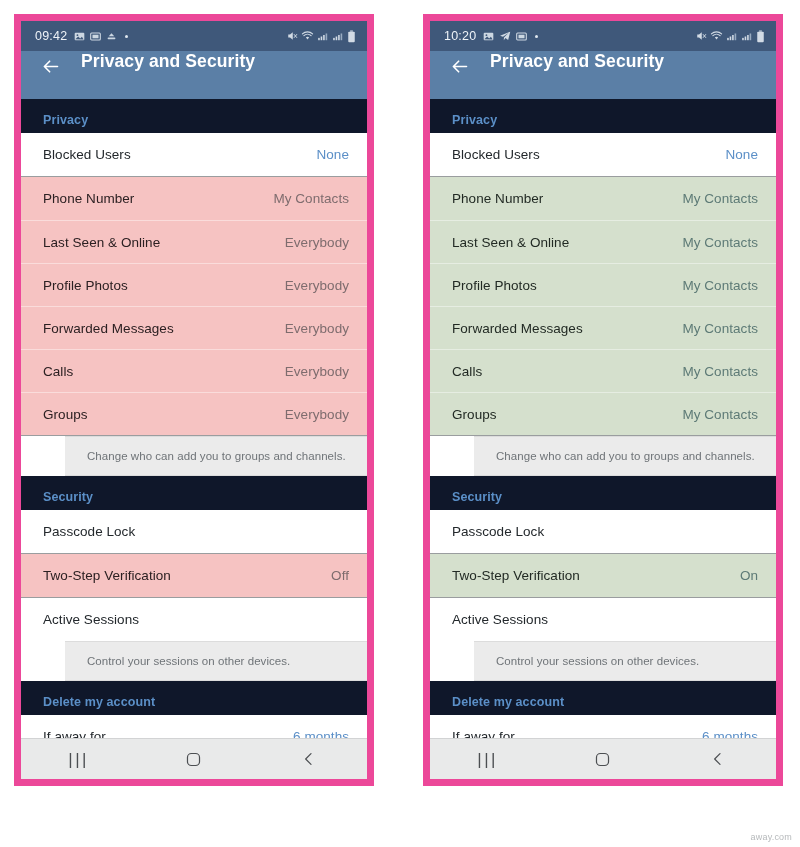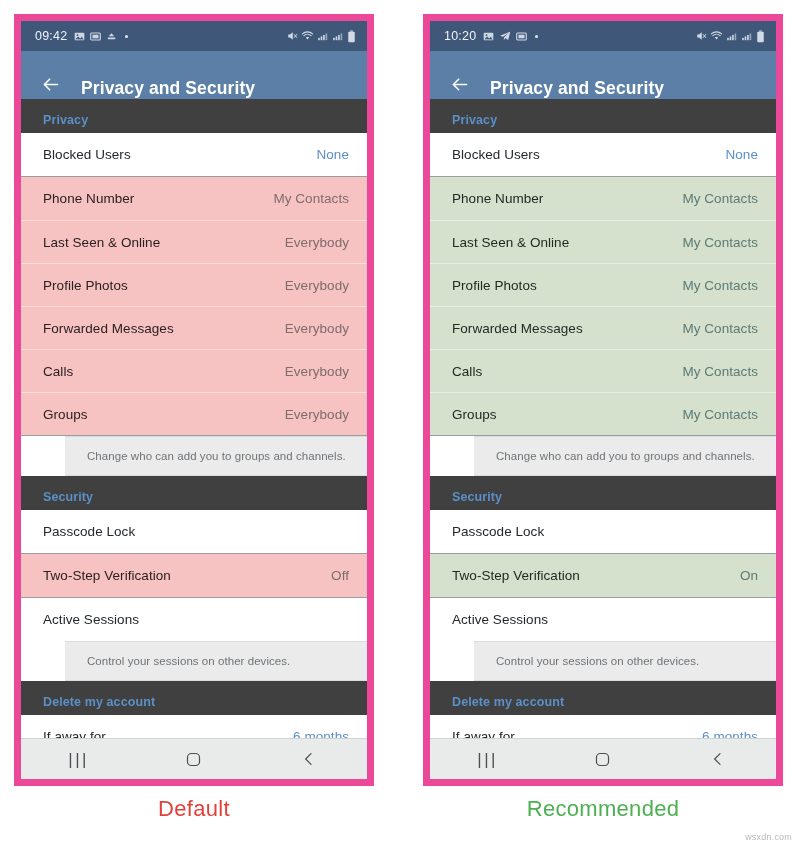--- a/index.html
+++ b/index.html
@@ -51,21 +51,21 @@
   .sb-time { font-size: 12.5px; font-weight: 400; color: #eef3f8; margin-right: 2px;}
   .sb-right { margin-left: auto; display: flex; align-items: center; gap: 3px; }
   .sb-ico { display: inline-flex; align-items: center; justify-content: center; opacity: .92; }
   .sb-dot { width: 3px; height: 3px; border-radius: 50%; background: #dfe7ef; display: inline-block; margin-left: 3px;}
 
   
   .appbar {
     height: 48px;
     background: #5b7fa6;
     display: flex;
-    align-items: flex-end;
+    align-items: flex-start;
     padding-left: 14px;
     flex: 0 0 auto;
   }
   .back-btn {
     width: 30px; height: 30px;
     display: flex; align-items: center; justify-content: center;
     margin-right: 16px;
   }
   .appbar-title {
     color: #ffffff;
@@ -76,21 +76,21 @@
 
   
   .content {
     flex: 1 1 auto;
     background: #ffffff;
     overflow: hidden;
     display: flex;
     flex-direction: column;
   }
 
-  .section { background: #404040; }
+  .section { background: #0f172a; }
 
   .sec-title {
     font-size: 12.5px;
     font-weight: 700;
     padding: 14px 16px 6px 22px;
     letter-spacing: .1px;
   }
 
   .row {
     display: flex;
@@ -504,18 +504,16 @@
           </svg>
       </div>
       <div class="nav-btn">
         <svg width="16" height="16" viewBox="0 0 24 24">
             <path d="M15 4l-8 8 8 8" stroke="#4c4f52" stroke-width="1.8" fill="none" stroke-linecap="round" stroke-linejoin="round"></path>
           </svg>
       </div>
     </div>
   </div>
 
-  <div class="caption left">Default</div>
-  <div class="caption right">Recommended</div>
-
-  <div class="watermark">wsxdn.com</div>
+
+  <div class="watermark">away.com</div>
 
 </div>
 
 </body></html>

